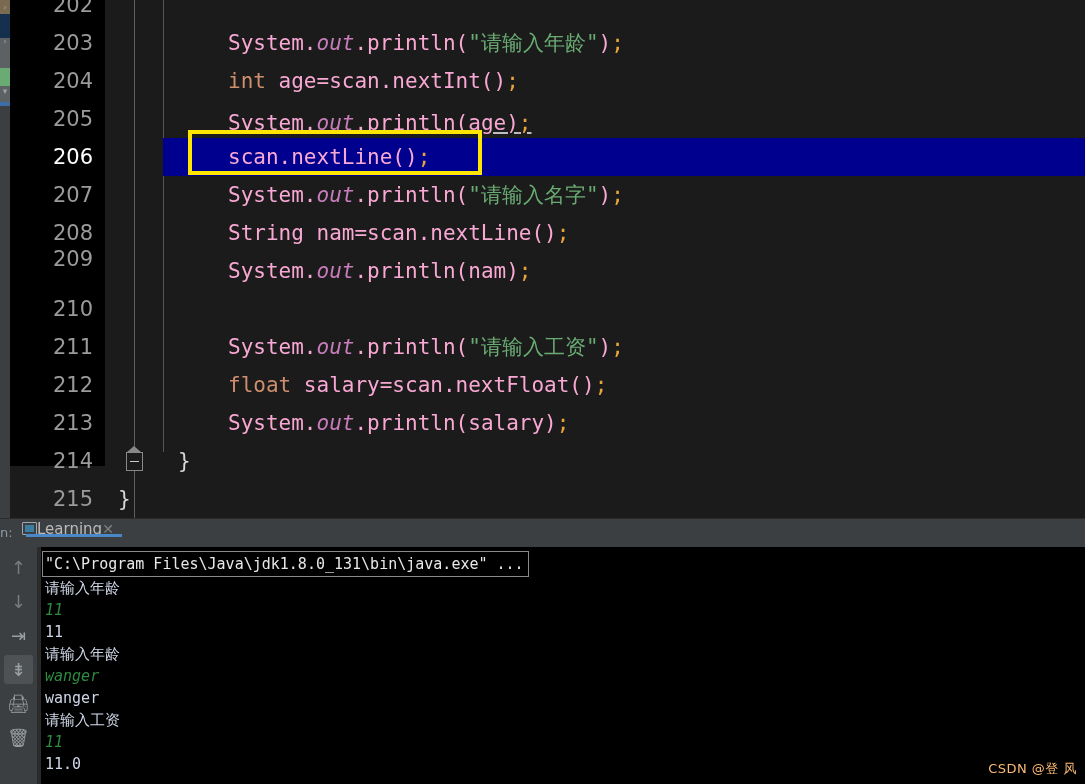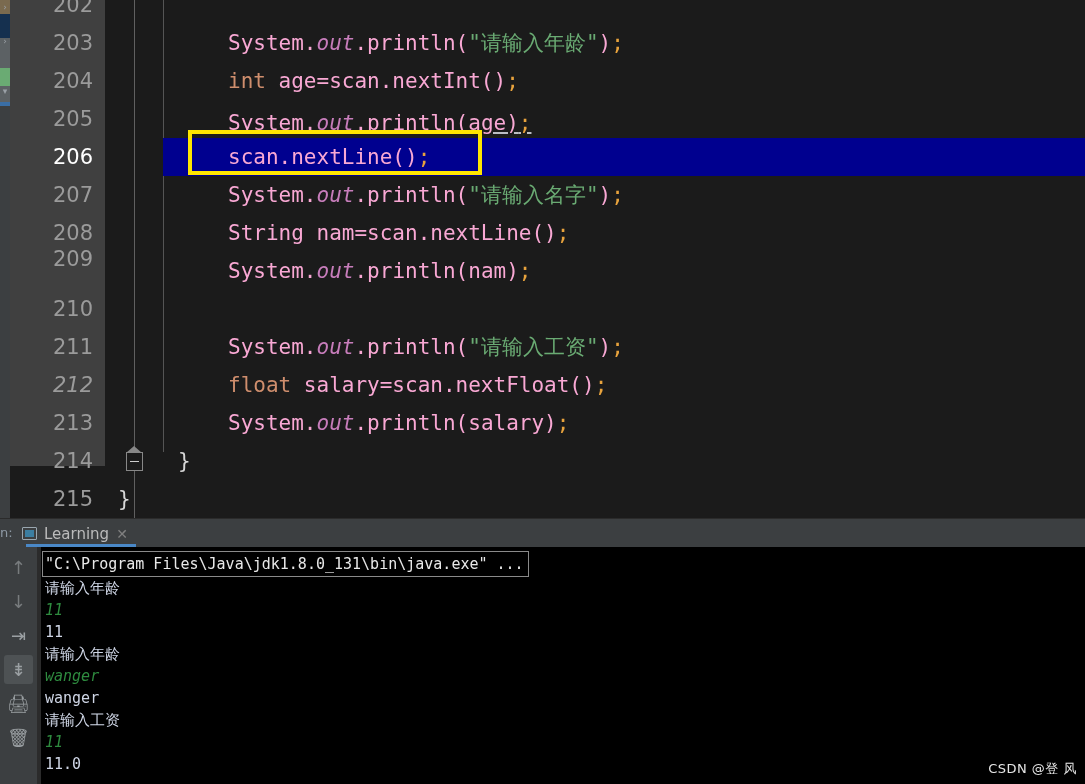--- a/index.html
+++ b/index.html
@@ -59,21 +59,21 @@
     text-align: center;
     font-family: "DejaVu Sans", sans-serif;
   }
 
   
   .gutter {
     position: absolute;
     left: 10px; top: 0;
     width: 95px;
     height: 466px;
-    background: #404040;
+    background: #000000;
   }
   .ln {
     position: absolute;
     right: 12px;
     width: 80px;
     text-align: right;
     color: #9b9b9b;
     font-size: 21px;
     font-family: "DejaVu Sans", sans-serif;
     line-height: 38px;
@@ -204,24 +204,23 @@
     position: absolute;
     left: 0; top: 6px;
     font-size: 13px;
     color: #a9b7c6;
     font-family: "DejaVu Sans", sans-serif;
     opacity: .75;
   }
   .run-tab {
     position: absolute;
     left: 14px; top: 1px;
-    height: 27px;
+    height: 17px;
     display: flex;
     align-items: center;
-    gap: 7px;
     padding: 0 8px 0 8px;
     box-sizing: border-box;
   }
   .run-tab::after {
     content: "";
     position: absolute;
     left: 12px; right: 0; bottom: 0;
     height: 3px;
     background: #4a88c7;
   }
@@ -310,21 +309,21 @@
   .c-white  { color: #e8e8e8; }
   .c-out    { color: #cfd6e6; }
   .c-input  { color: #2e8b3f; font-style: italic; }
 
   
   .watermark {
     position: absolute;
     right: 8px;
     bottom: 6px;
     font-size: 13px;
-    color: #e5e5e5;
+    color: #fdba74;
     font-family: "DejaVu Sans", sans-serif;
     letter-spacing: .5px;
   }
 </style>
 </head>
 <body>
 
 <div id="app">
 
   <div id="editor">
@@ -346,21 +345,21 @@
         <div class="ln" style="top: -14px;">202</div>
         <div class="ln" style="top: 24px;">203</div>
         <div class="ln" style="top: 62px;">204</div>
         <div class="ln" style="top: 100px;">205</div>
         <div class="ln current" style="top: 138px;">206</div>
         <div class="ln" style="top: 176px;">207</div>
         <div class="ln" style="top: 214px;">208</div>
         <div class="ln" style="top: 240px;">209</div>
         <div class="ln" style="top: 290px;">210</div>
         <div class="ln" style="top: 328px;">211</div>
-        <div class="ln" style="top: 366px; font-style: italic;">212</div>
+        <div class="ln" style="top: 366px;">212</div>
         <div class="ln" style="top: 404px;">213</div>
         <div class="ln" style="top: 442px;">214</div>
         <div class="ln" style="top: 480px;">215</div>
       </div>
 
     <div class="fold-col">
       <div class="fold-line" style="top:0;height:452px;"></div>
       <div class="fold-line" style="top:471px;height:47px;"></div>
       <div class="fold-marker" style="top:452px;"></div>
     </div>

